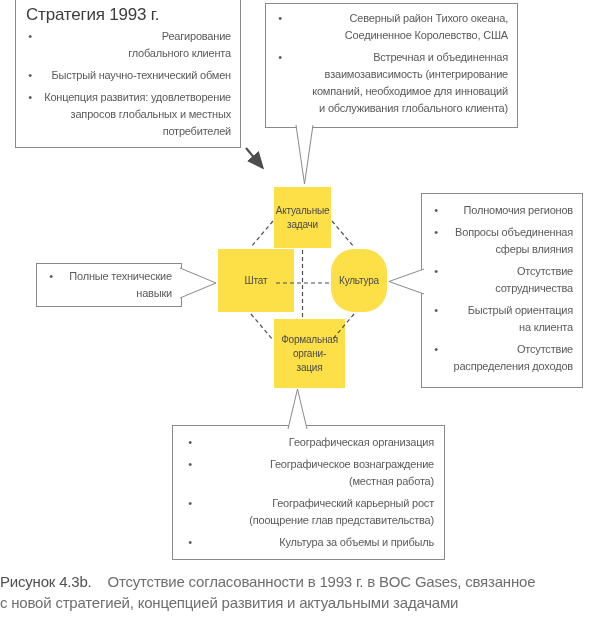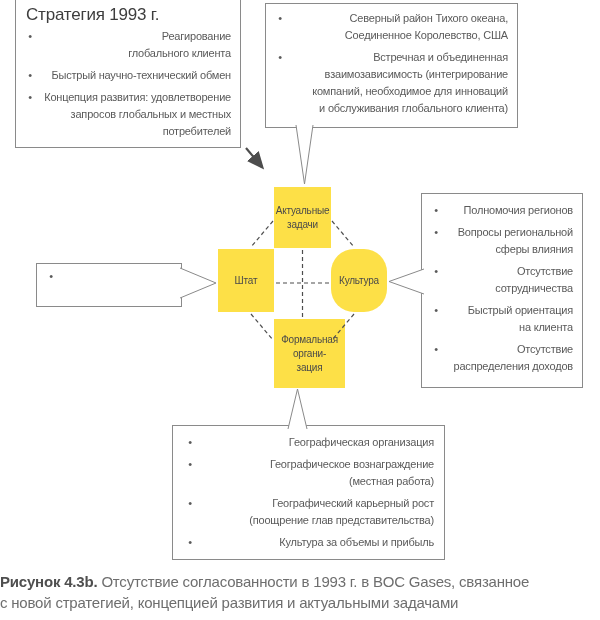--- a/index.html
+++ b/index.html
@@ -26,21 +26,21 @@
     font-size:10px;line-height:14px;letter-spacing:-0.2px;box-sizing:border-box;
   }
   .node span{white-space:pre-line;}
   
   .overlay{position:absolute;left:0;top:0;z-index:5;pointer-events:none;}
   
   .caption{
     position:absolute;left:0;top:571px;width:600px;
     font-size:15px;line-height:21px;color:#6e6e6e;letter-spacing:-0.2px;
   }
-  .caption .cap-label{font-weight:bold;color:#4f4f4f;margin-right:4px;}
+  .caption .cap-label{font-weight:normal;color:#4f4f4f;margin-right:16px;}
   .caption .cap-text{white-space:pre-line;}
 </style>
 </head>
 <body>
 
 <div class="stage">
 
   <div class="callout" style="left:15px;top:-4px;width:226px;height:152px;">
     <div class="inner">
       <div class="callout-title">Стратегия 1993 г.</div>
@@ -76,33 +76,35 @@
 компаний, необходимое для инноваций
 и обслуживания глобального клиента)</span>
       </div>
     </div>
   </div>
 
   <div class="callout" style="left:36px;top:263px;width:146px;height:44px;">
     <div class="inner" style="padding-top:4px;">
       <div class="bullet">
         <span class="dot">•</span>
+        <span class="txt">Полные технические
+навыки</span>
       </div>
     </div>
   </div>
 
   <div class="callout" style="left:421px;top:193px;width:162px;height:195px;">
     <div class="inner" style="padding-top:8px;">
       <div class="bullet">
         <span class="dot">•</span>
         <span class="txt">Полномочия регионов</span>
       </div>
       <div class="bullet">
         <span class="dot">•</span>
-        <span class="txt">Вопросы региональной
+        <span class="txt">Вопросы объединенная
 сферы влияния</span>
       </div>
       <div class="bullet">
         <span class="dot">•</span>
         <span class="txt">Отсутствие
 сотрудничества</span>
       </div>
       <div class="bullet">
         <span class="dot">•</span>
         <span class="txt">Быстрый ориентация
@@ -136,21 +138,21 @@
         <span class="dot">•</span>
         <span class="txt">Культура за объемы и прибыль</span>
       </div>
     </div>
   </div>
 
   <div class="node" style="left:274px;top:187px;width:57px;height:61px;">
     <span>Актуальные
 задачи</span>
   </div>
-  <div class="node" style="left:218px;top:249px;width:56px;height:63px;">
+  <div class="node" style="left:218px;top:249px;width:76px;height:63px;">
     <span>Штат</span>
   </div>
   <div class="node" style="left:331px;top:249px;width:56px;height:63px;border-radius:23px;">
     <span>Культура</span>
   </div>
   <div class="node" style="left:274px;top:319px;width:71px;height:69px;">
     <span>Формальная
 органи-
 зация</span>
   </div>

